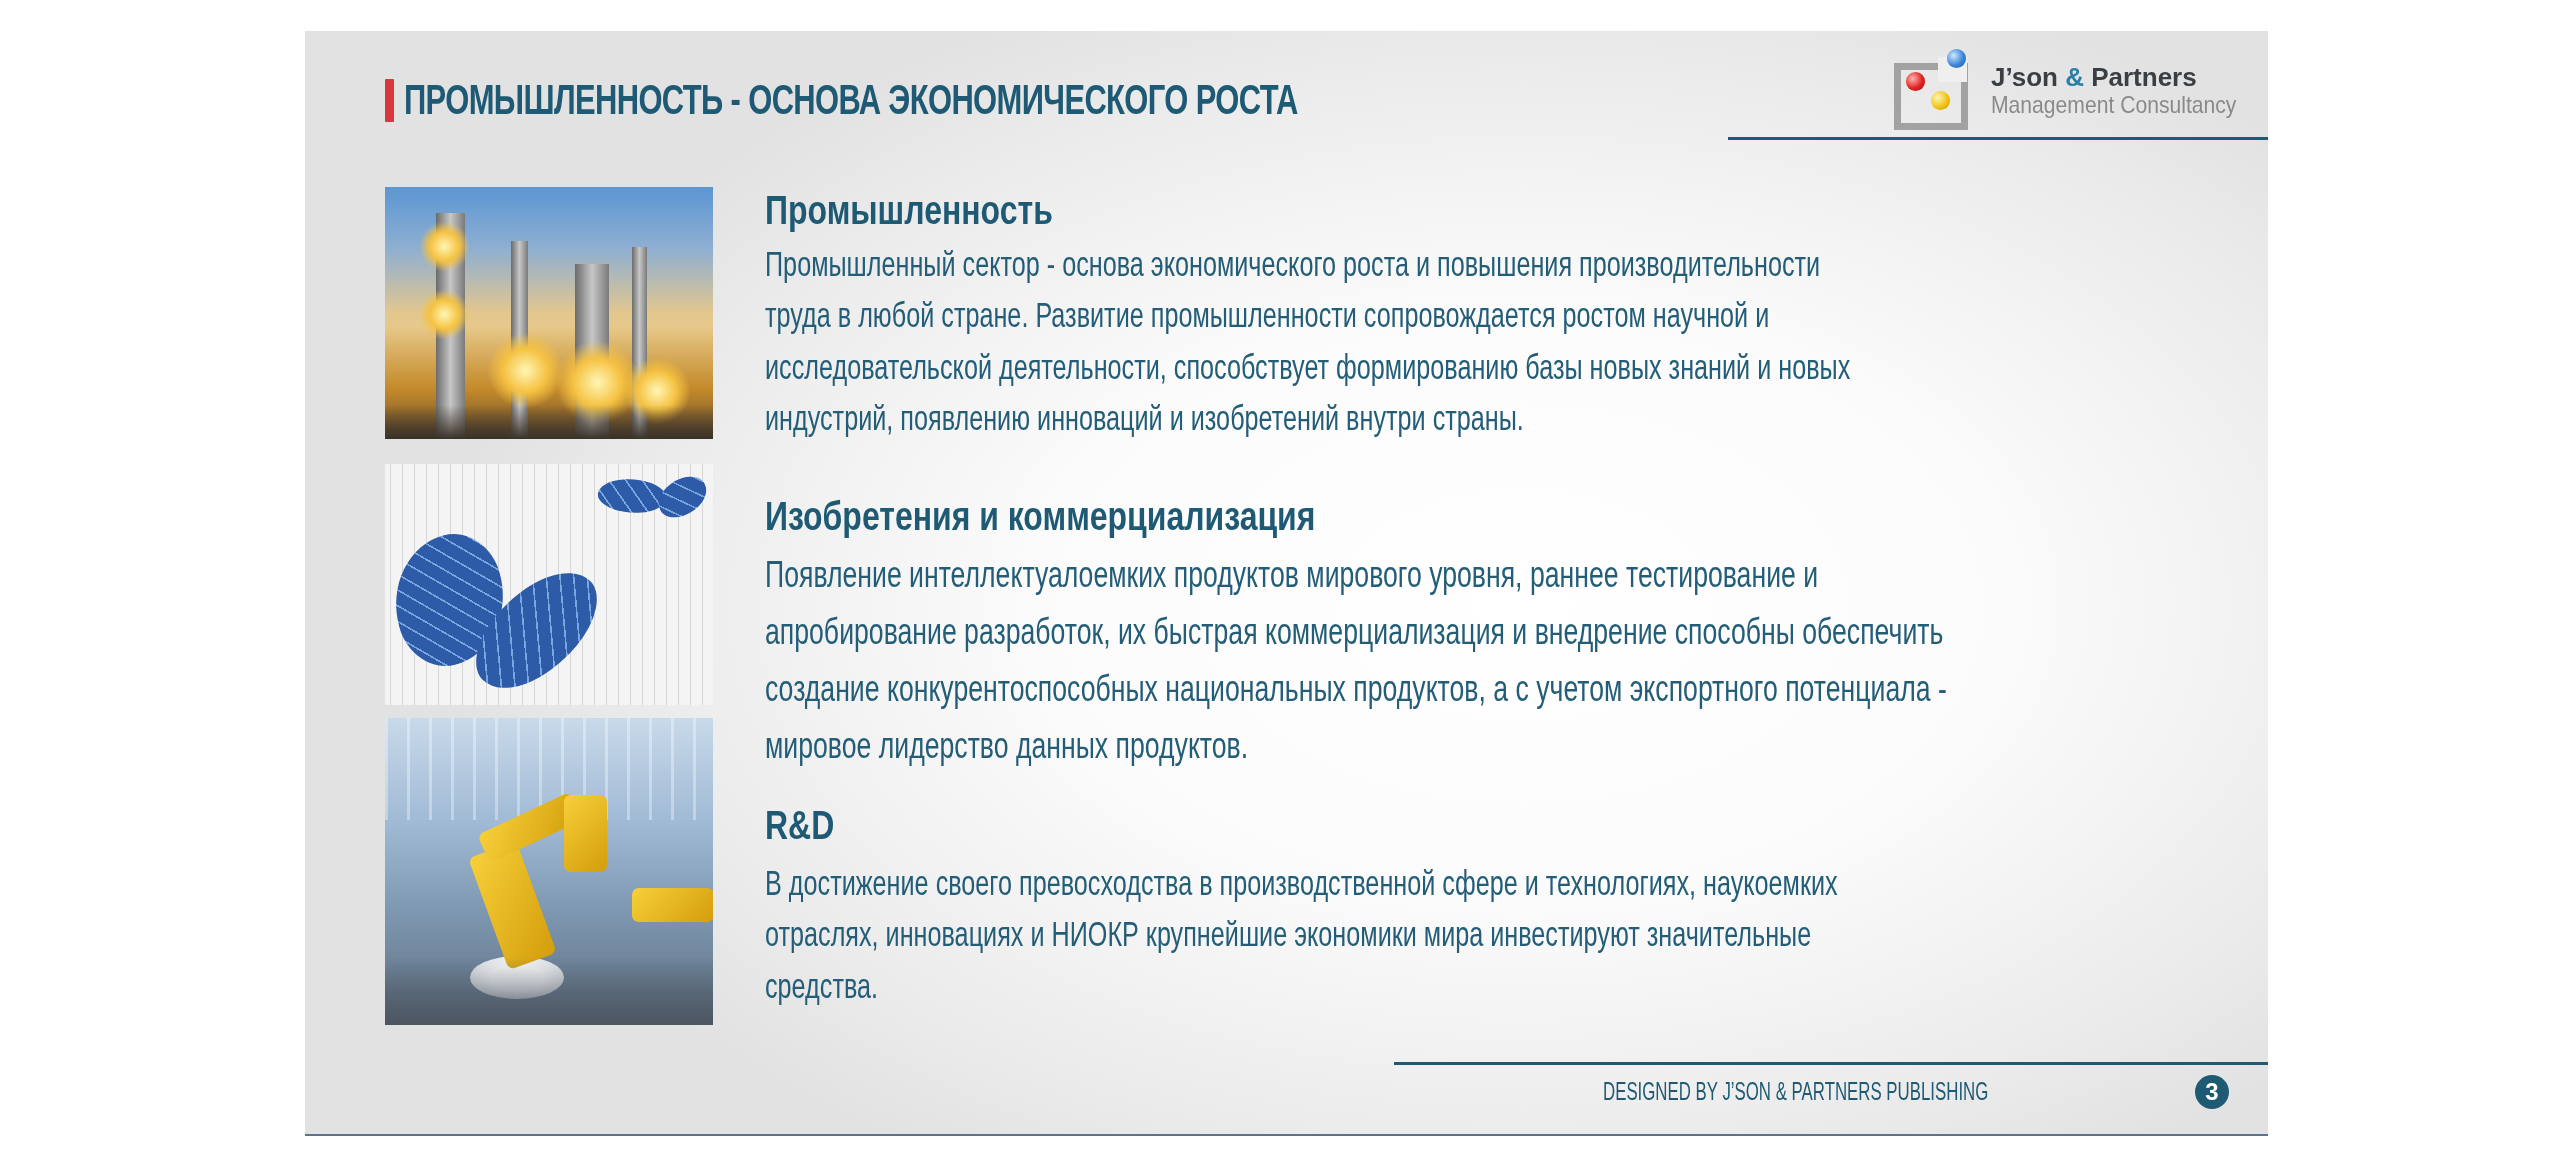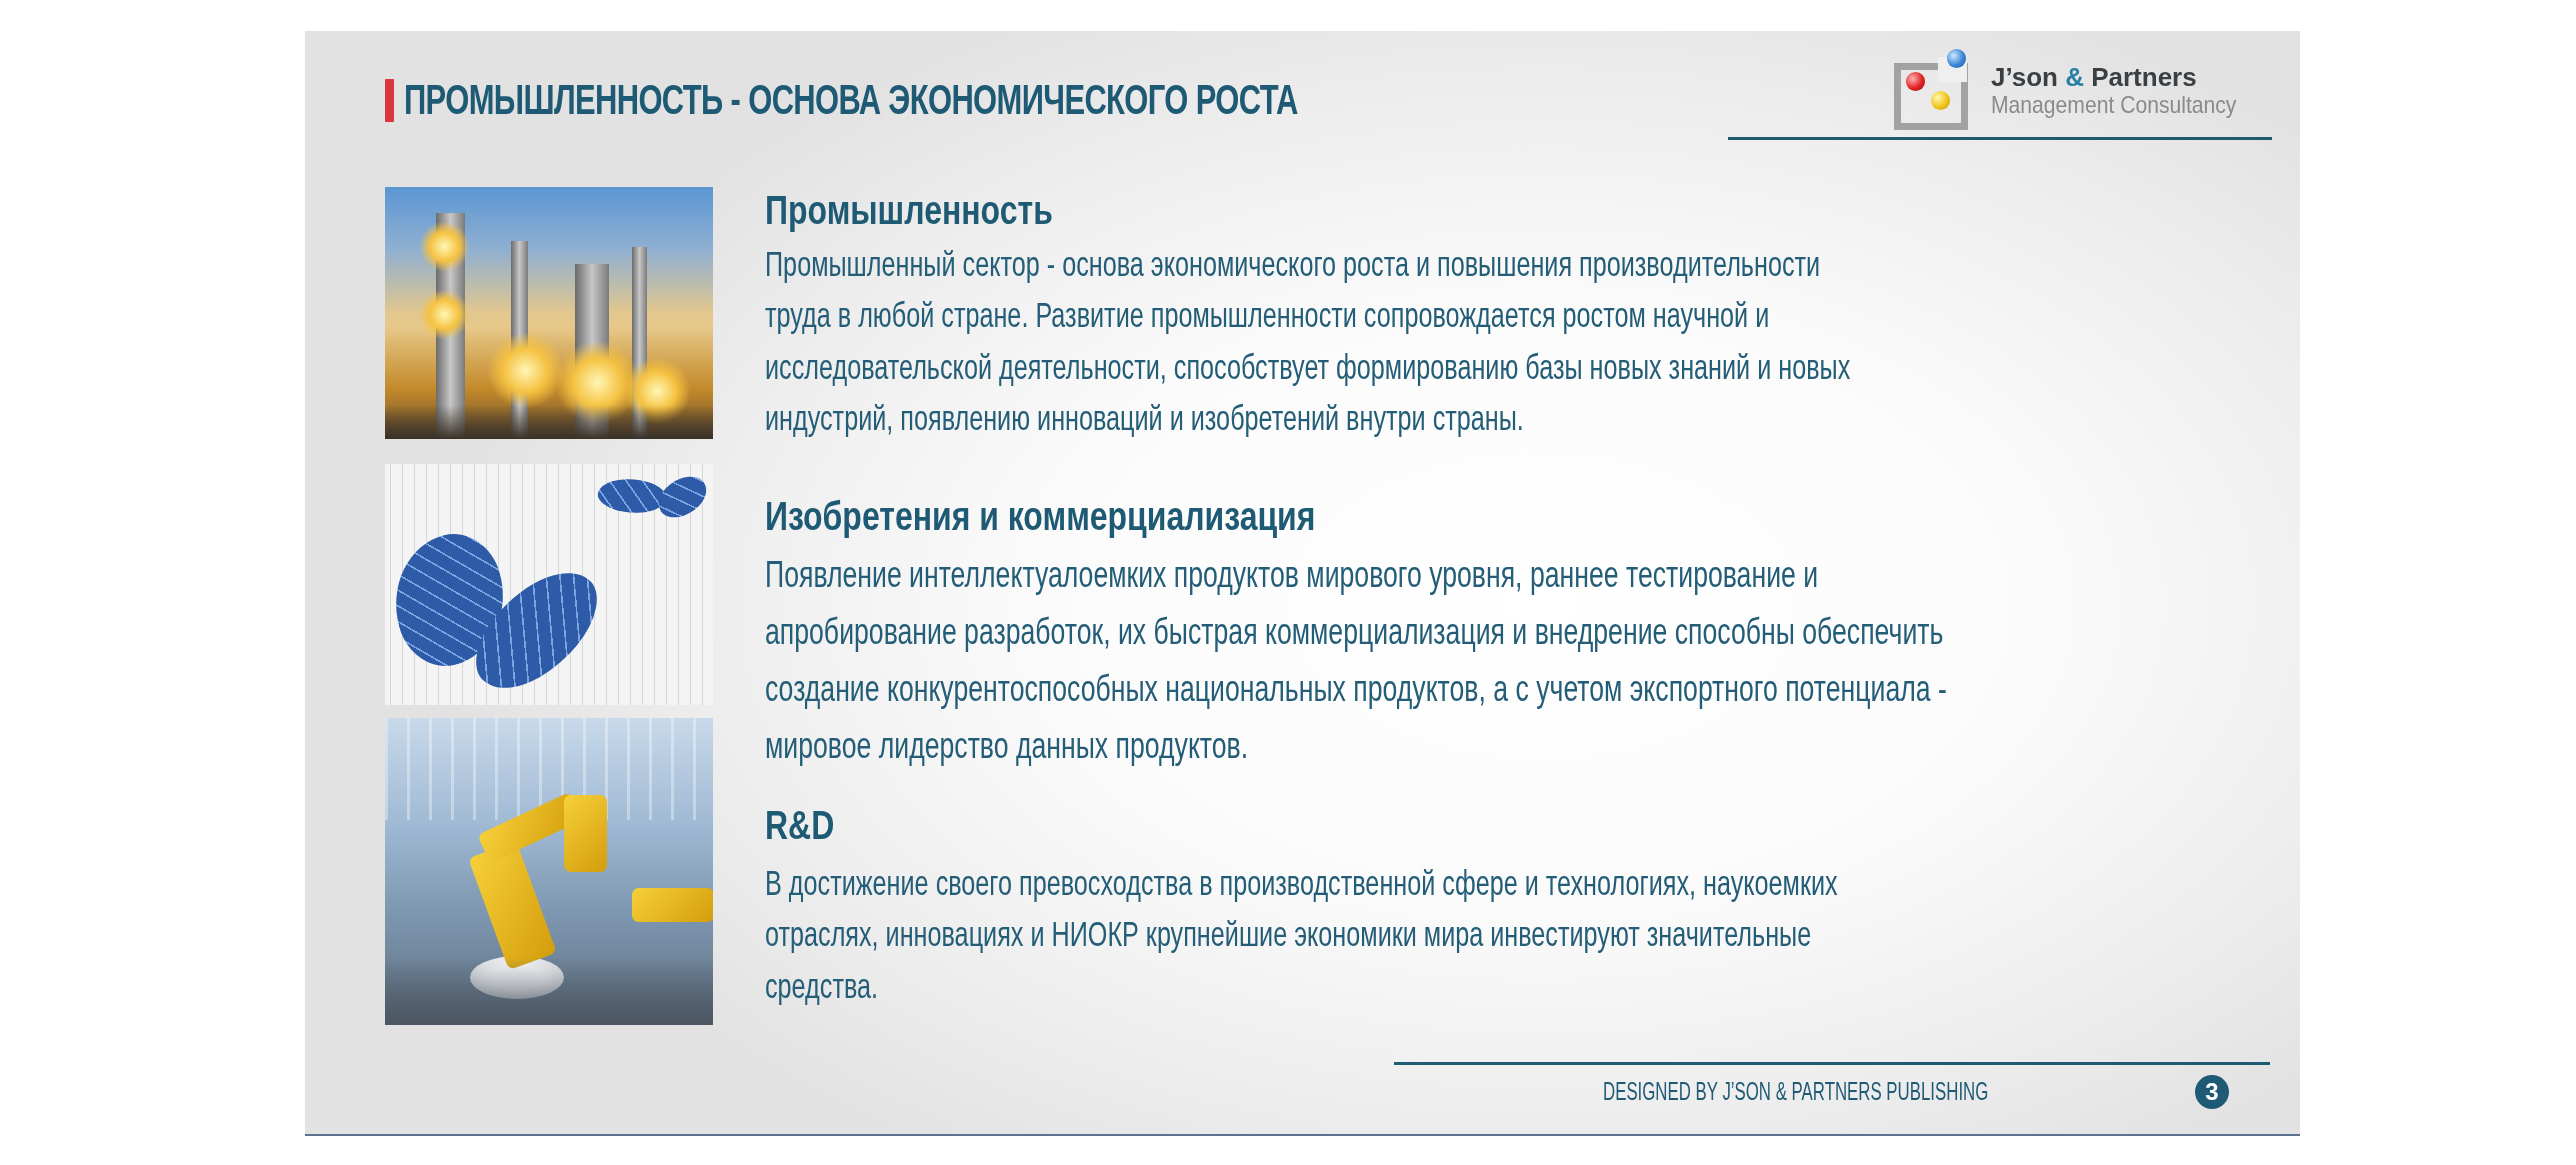--- a/index.html
+++ b/index.html
@@ -7,21 +7,20 @@
     width: 2576px; height: 1165px; background: #ffffff;
     position: relative; overflow: hidden;
     font-family: "Liberation Sans", sans-serif;
   }
   .slide {
     position: absolute; left: 305px; top: 31px; width: 1963px; height: 1103px;
     background:
       radial-gradient(ellipse 55% 60% at 62% 52%, #ffffff 0%, #fbfbfb 45%, #ececec 80%, #e2e2e2 100%);
     border-bottom: 2.6px solid #5d7290;
     overflow: hidden;
-    padding-left: 32px;
   }
   .abs { position: absolute; }
 
   .title-bar { left: 80px; top: 48px; width: 9.4px; height: 43px; background: #d9363e; border-radius: 0.9px; }
   .title {
     left: 99px; top: 44px; font-weight: bold; font-size: 43px; color: #1f5a75;
     letter-spacing: -0.9px; transform: scaleX(0.72); transform-origin: 0 0; white-space: nowrap;
   }
 
   .logo-box { left: 1589px; top: 32px; width: 60px; height: 53px; border: 7.7px solid #a2a2a2; border-top-width: 7.7px; }

